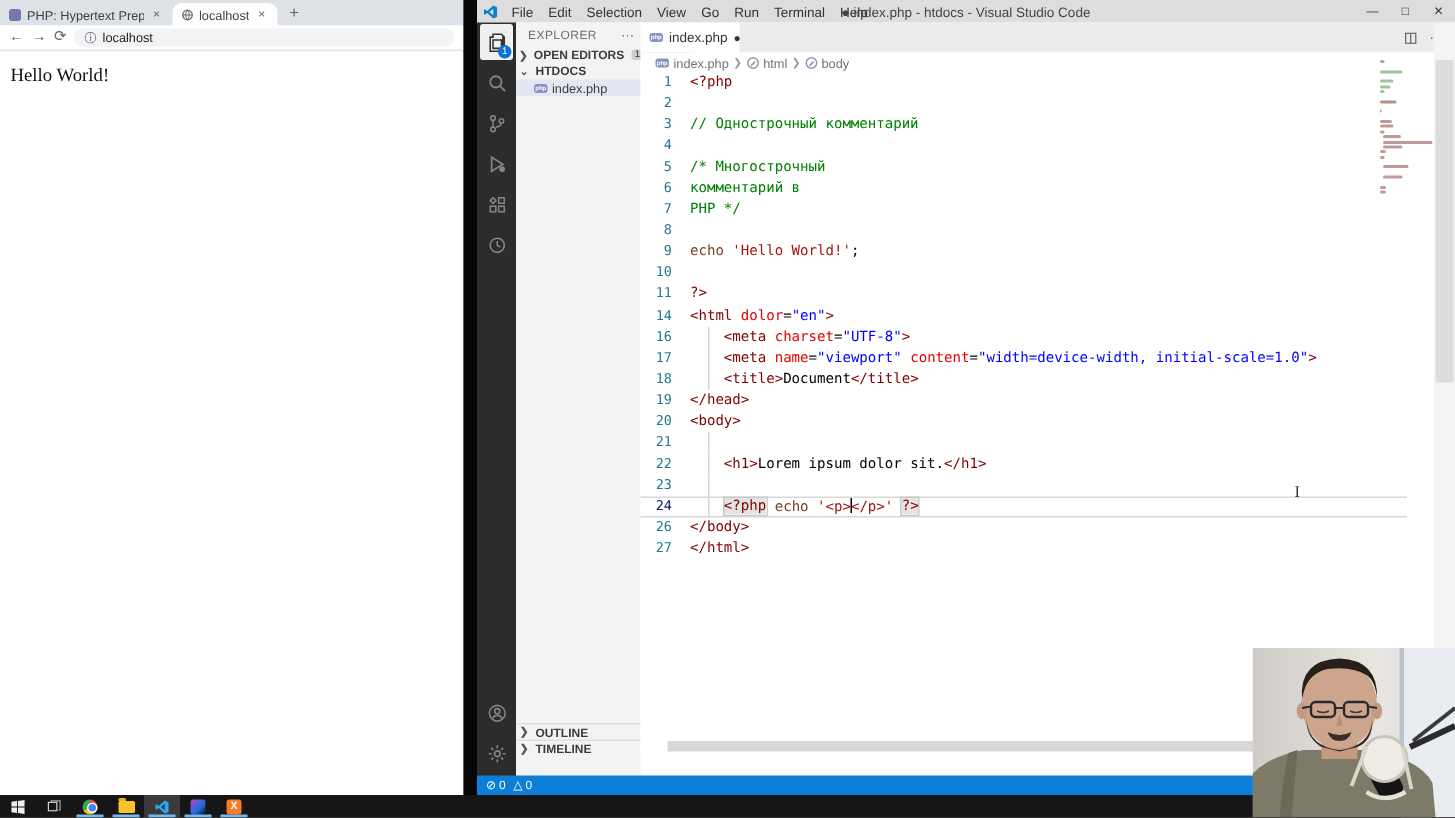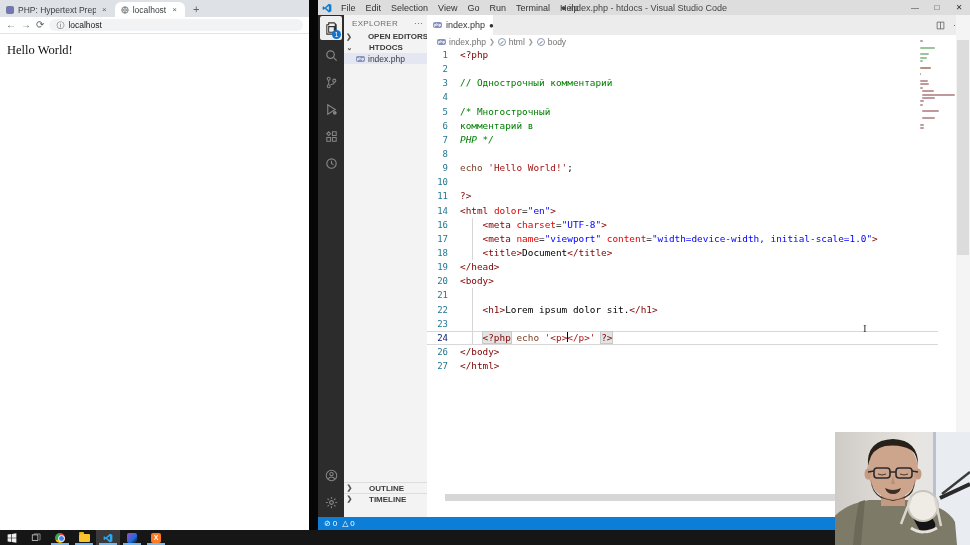--- a/index.html
+++ b/index.html
@@ -42,21 +42,21 @@
   .act svg { width:15px; height:15px; }
   .act.active { color:#fff; }
   #act-explorer { background:#efefef; width:22px; margin:1px 2px 2px 2px; border-radius:2px; height:24px; color:#333; }
   .badge1 { position:absolute; right:1px; bottom:1px; width:9px; height:9px; border-radius:50%; background:#1073cf; color:#fff; font-size:6.5px; line-height:9px; text-align:center; }
   #act-bottom { position:absolute; bottom:14px; left:0; width:26px; }
 
   
   #sidebar { left:26px; top:15px; width:83px; height:502px; background:#f3f3f3; font-size:9px; color:#555; }
   #exp-header { height:16px; display:flex; align-items:center; padding:0 4px 0 8px; font-size:8px; letter-spacing:.3px; color:#6f6f6f; }
   #exp-header .dots { margin-left:auto; color:#555; }
-  .exprow { height:11px; display:flex; align-items:center; gap:16px; padding-left:2px; font-weight:bold; font-size:8px; color:#3b3b3b; white-space:nowrap; }
+  .exprow { height:11px; display:flex; align-items:center; gap:4px; padding-left:2px; font-weight:bold; font-size:8px; color:#3b3b3b; white-space:nowrap; }
   .chev { font-size:7px; color:#555; width:7px; text-align:center; }
   .badge-unsaved { background:#cdcdcd; color:#333; font-size:6.5px; font-weight:normal; padding:0 2px; border-radius:2px; margin-left:1px; }
   .filerow { height:11px; display:flex; align-items:center; gap:3px; padding-left:12px; font-size:8.5px; font-weight:normal; color:#3b3b3b; }
   .filerow.sel { background:#e4e6f1; }
   .phpicon { width:9px; height:6px; background:#8892bf; border-radius:2px; font-size:4px; color:#fff; text-align:center; line-height:6px; font-weight:bold; flex:0 0 auto; }
   #sidebar-bottom { position:absolute; bottom:13px; left:0; width:83px; }
   #sidebar-bottom .exprow { border-top:1px solid #ddd; height:11px; }
 
   
   #tabbar { left:109px; top:15px; width:543px; height:20px; background:#ececec; display:flex; }
@@ -271,21 +271,21 @@
     <span>body</span>
   </div>
 
   <div id="codearea" class="abs">
       <div class="code-row"><span class="ln">1</span><span class="lc"><span style="color: rgb(128, 0, 0);">&lt;?php</span></span></div>
       <div class="code-row"><span class="ln">2</span><span class="lc"></span></div>
       <div class="code-row"><span class="ln">3</span><span class="lc"><span style="color: rgb(0, 128, 0);">// Однострочный комментарий</span></span></div>
       <div class="code-row"><span class="ln">4</span><span class="lc"></span></div>
       <div class="code-row"><span class="ln">5</span><span class="lc"><span style="color: rgb(0, 128, 0);">/* Многострочный</span></span></div>
       <div class="code-row"><span class="ln">6</span><span class="lc"><span style="color: rgb(0, 128, 0);">комментарий в</span></span></div>
-      <div class="code-row"><span class="ln">7</span><span class="lc"><span style="color: rgb(0, 128, 0); font-style: italic;">PHP */</span></span></div>
+      <div class="code-row"><span class="ln">7</span><span class="lc"><span style="color: rgb(0, 128, 0);">PHP */</span></span></div>
       <div class="code-row"><span class="ln">8</span><span class="lc"></span></div>
       <div class="code-row"><span class="ln">9</span><span class="lc"><span style="color: rgb(123, 63, 38);">echo</span><span style="color: rgb(0, 0, 0);"> </span><span style="color: rgb(163, 21, 21);">'Hello World!'</span><span style="color: rgb(0, 0, 0);">;</span></span></div>
       <div class="code-row"><span class="ln">10</span><span class="lc"></span></div>
       <div class="code-row"><span class="ln">11</span><span class="lc"><span style="color: rgb(128, 0, 0);">?&gt;</span></span></div>
       <div class="code-row"><span class="ln">14</span><span class="lc"><span style="color: rgb(128, 0, 0);">&lt;html </span><span style="color: rgb(229, 0, 0);">dolor</span><span style="color: rgb(0, 0, 0);">=</span><span style="color: rgb(0, 0, 255);">"en"</span><span style="color: rgb(128, 0, 0);">&gt;</span></span></div>
       <div class="code-row"><div class="iguide"></div><span class="ln">16</span><span class="lc"><span style="color: rgb(0, 0, 0);">    </span><span style="color: rgb(128, 0, 0);">&lt;meta </span><span style="color: rgb(229, 0, 0);">charset</span><span style="color: rgb(0, 0, 0);">=</span><span style="color: rgb(0, 0, 255);">"UTF-8"</span><span style="color: rgb(128, 0, 0);">&gt;</span></span></div>
       <div class="code-row"><div class="iguide"></div><span class="ln">17</span><span class="lc"><span style="color: rgb(0, 0, 0);">    </span><span style="color: rgb(128, 0, 0);">&lt;meta </span><span style="color: rgb(229, 0, 0);">name</span><span style="color: rgb(0, 0, 0);">=</span><span style="color: rgb(0, 0, 255);">"viewport"</span><span style="color: rgb(0, 0, 0);"> </span><span style="color: rgb(229, 0, 0);">content</span><span style="color: rgb(0, 0, 0);">=</span><span style="color: rgb(0, 0, 255);">"width=device-width, initial-scale=1.0"</span><span style="color: rgb(128, 0, 0);">&gt;</span></span></div>
       <div class="code-row"><div class="iguide"></div><span class="ln">18</span><span class="lc"><span style="color: rgb(0, 0, 0);">    </span><span style="color: rgb(128, 0, 0);">&lt;title&gt;</span><span style="color: rgb(0, 0, 0);">Document</span><span style="color: rgb(128, 0, 0);">&lt;/title&gt;</span></span></div>
       <div class="code-row"><span class="ln">19</span><span class="lc"><span style="color: rgb(128, 0, 0);">&lt;/head&gt;</span></span></div>
       <div class="code-row"><span class="ln">20</span><span class="lc"><span style="color: rgb(128, 0, 0);">&lt;body&gt;</span></span></div>

